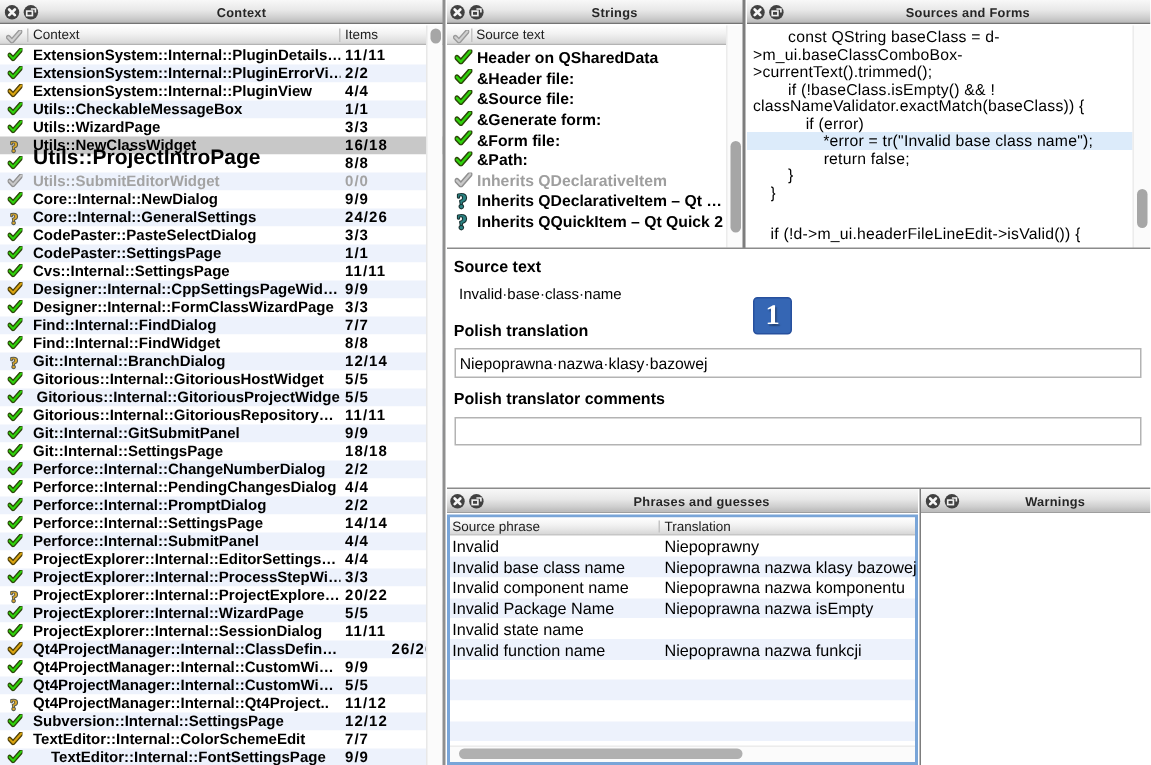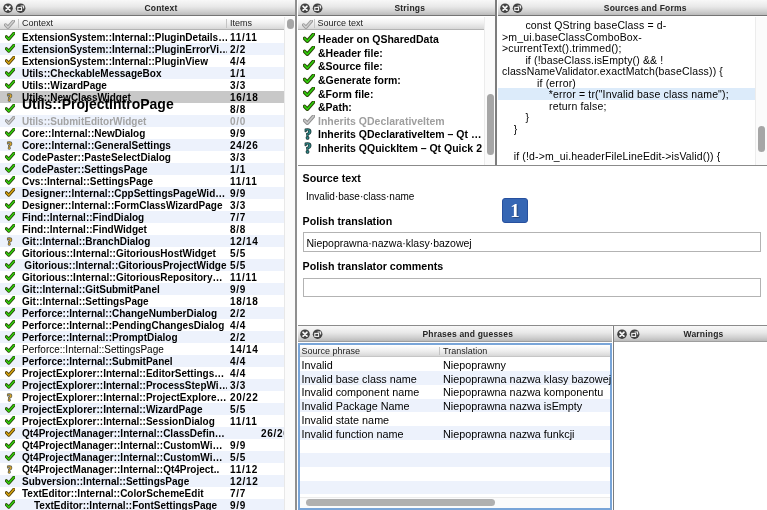--- a/index.html
+++ b/index.html
@@ -258,21 +258,21 @@
   </div>
 <div class="abs nm" style="left:22px;top:332.0px;width:204.5px;font-size:10px;font-weight:bold;color:#000;">Perforce::Internal::PromptDialog</div>
 <div class="abs" style="left:230px;top:331.5px;font-size:10px;letter-spacing:0.7px;font-weight:bold;color:#000;">2/2</div>
 <div class="abs" style="left:0;top:343.0px;width:296px;height:12.0px;background:#fff;"></div>
 <div class="abs" style="left:4.5px;top:344.4px;">
     <svg width="10.5" height="8.8" viewBox="0 0 12 10" style="display:block">
       <path d="M1.6 5.4 L4.3 8.2 L10.4 1.2" fill="none" stroke="#2b4708" stroke-width="3.6" stroke-linecap="round" stroke-linejoin="round"></path>
       <path d="M1.6 5.4 L4.3 8.2 L10.4 1.2" fill="none" stroke="#2fd20b" stroke-width="1.6" stroke-linecap="round" stroke-linejoin="round"></path>
     </svg>
   </div>
-<div class="abs nm" style="left:22px;top:344.0px;width:204.5px;font-size:10px;font-weight:normal;color:#000;">Perforce::Internal::SettingsPage</div>
+<div class="abs nm" style="left:22px;top:344.0px;width:204.5px;font-size:10px;font-weight:bold;color:#000;">Perforce::Internal::SettingsPage</div>
 <div class="abs" style="left:230px;top:343.5px;font-size:10px;letter-spacing:0.7px;font-weight:bold;color:#000;">14/14</div>
 <div class="abs" style="left:0;top:355.0px;width:296px;height:12.0px;background:#edf2fc;"></div>
 <div class="abs" style="left:4.5px;top:356.4px;">
     <svg width="10.5" height="8.8" viewBox="0 0 12 10" style="display:block">
       <path d="M1.6 5.4 L4.3 8.2 L10.4 1.2" fill="none" stroke="#2b4708" stroke-width="3.6" stroke-linecap="round" stroke-linejoin="round"></path>
       <path d="M1.6 5.4 L4.3 8.2 L10.4 1.2" fill="none" stroke="#2fd20b" stroke-width="1.6" stroke-linecap="round" stroke-linejoin="round"></path>
     </svg>
   </div>
 <div class="abs nm" style="left:22px;top:356.0px;width:204.5px;font-size:10px;font-weight:bold;color:#000;">Perforce::Internal::SubmitPanel</div>
 <div class="abs" style="left:230px;top:355.5px;font-size:10px;letter-spacing:0.7px;font-weight:bold;color:#000;">4/4</div>

